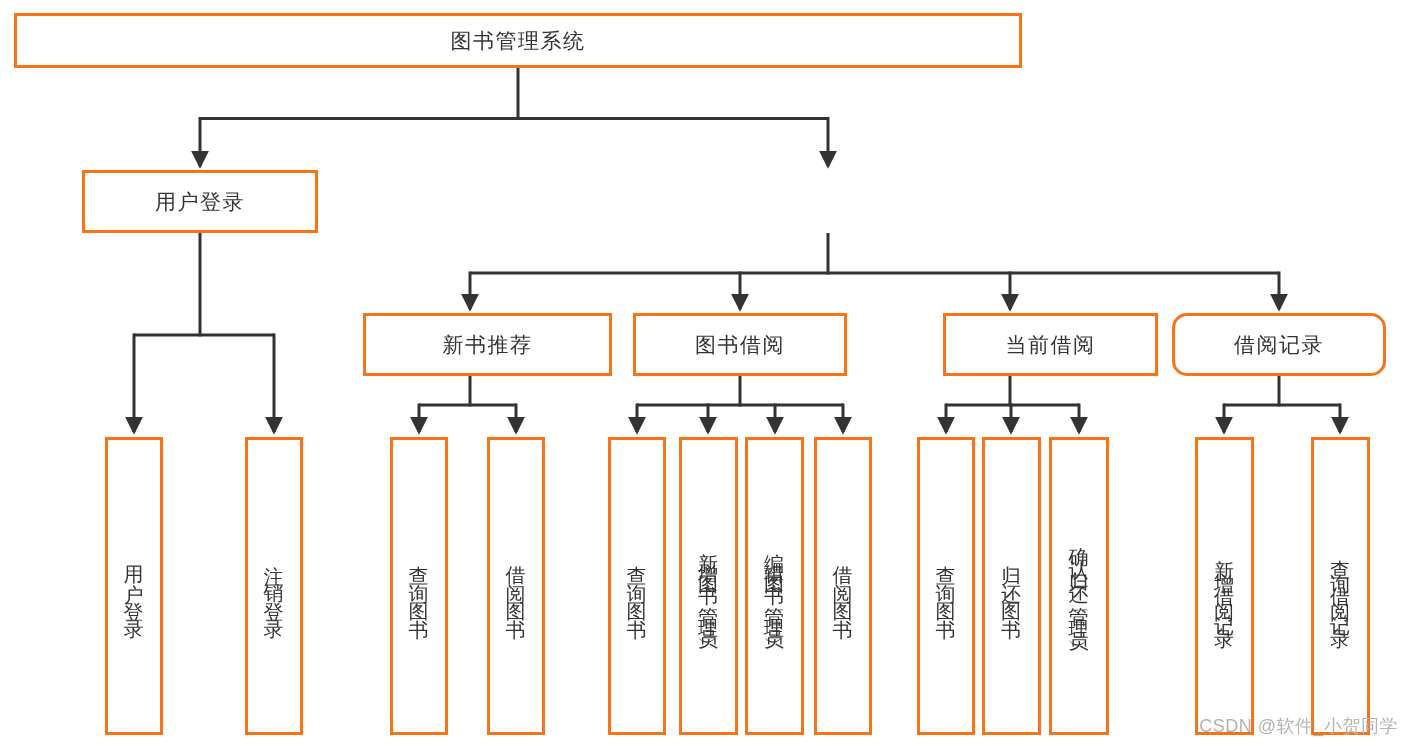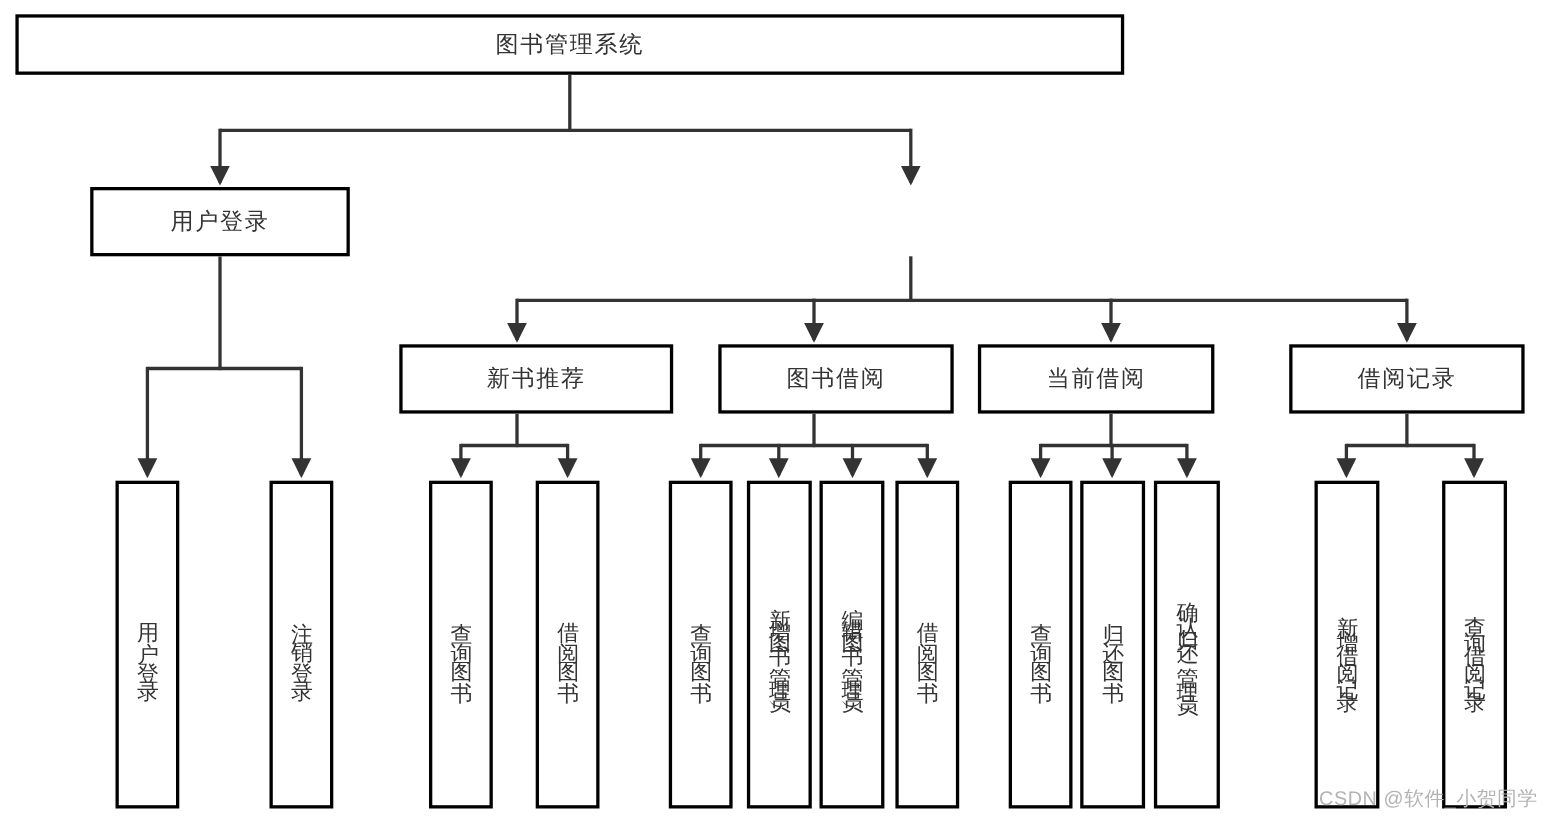--- a/index.html
+++ b/index.html
@@ -17,21 +17,21 @@
   }
   .connectors {
     position: absolute;
     left: 0;
     top: 0;
     z-index: 0;
   }
   .node {
     position: absolute;
     box-sizing: border-box;
-    border: 3px solid #000000;
+    border: 3px solid #f97316;
     background: #ffffff;
     display: flex;
     align-items: center;
     justify-content: center;
     color: #333333;
     z-index: 1;
     line-height: 1;
   }
   .h-node {
     font-size: 21px;
@@ -110,23 +110,23 @@
       <path d="M1224,403.5 L1224,432" marker-end="url(#arw)"></path>
       <path d="M1340,403.5 L1340,432" marker-end="url(#arw)"></path>
     </g>
   </svg>
 
   <div class="node h-node" style="left:14px; top:13px; width:1008px; height:55px;">图书管理系统</div>
 
   <div class="node h-node" style="left:82px; top:170px; width:236px; height:63px;">用户登录</div>
 
   <div class="node h-node" style="left:363px; top:313px; width:249px; height:63px;">新书推荐</div>
-  <div class="node h-node" style="left:633px; top:313px; width:214px; height:63px;margin-left:20px;">图书借阅</div>
-  <div class="node h-node" style="left:889px; top:313px; width:215px; height:63px;">当前借阅</div>
-  <div class="node h-node" style="left:1172px; top:313px; width:214px; height:63px;">借阅记录</div>
+  <div class="node h-node" style="left:633px; top:313px; width:214px; height:63px;">图书借阅</div>
+  <div class="node h-node" style="left:943px; top:313px; width:215px; height:63px;">当前借阅</div>
+  <div class="node h-node" style="left:1172px; top:313px; width:214px; height:63px;border-radius:15px;">借阅记录</div>
 
   <div class="node v-node sp18" style="left:105px; top:437px; width:58px; height:298px;">用户登录</div>
   <div class="node v-node sp18" style="left:245px; top:437px; width:58px; height:298px;">注销登录</div>
 
   <div class="node v-node sp18" style="left:390px; top:437px; width:58px; height:298px;">查询图书</div>
   <div class="node v-node sp18" style="left:487px; top:437px; width:58px; height:298px;">借阅图书</div>
 
   <div class="node v-node sp18" style="left:608px; top:437px; width:58px; height:298px;">查询图书</div>
   <div class="node v-node sp11" style="left:679px; top:437px; width:59px; height:298px;">新增图书（管理员）</div>
   <div class="node v-node sp11" style="left:745px; top:437px; width:59px; height:298px;">编辑图书（管理员）</div>

